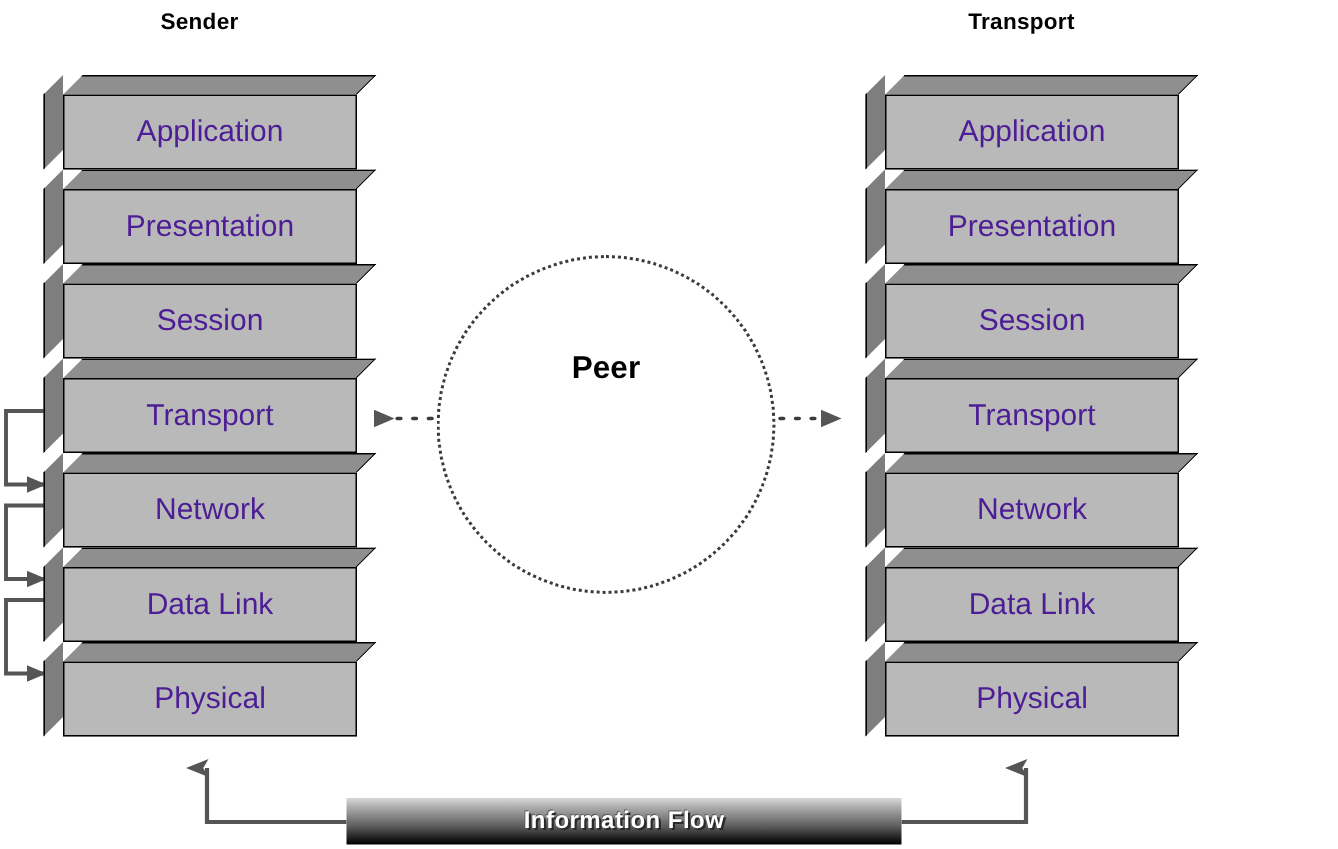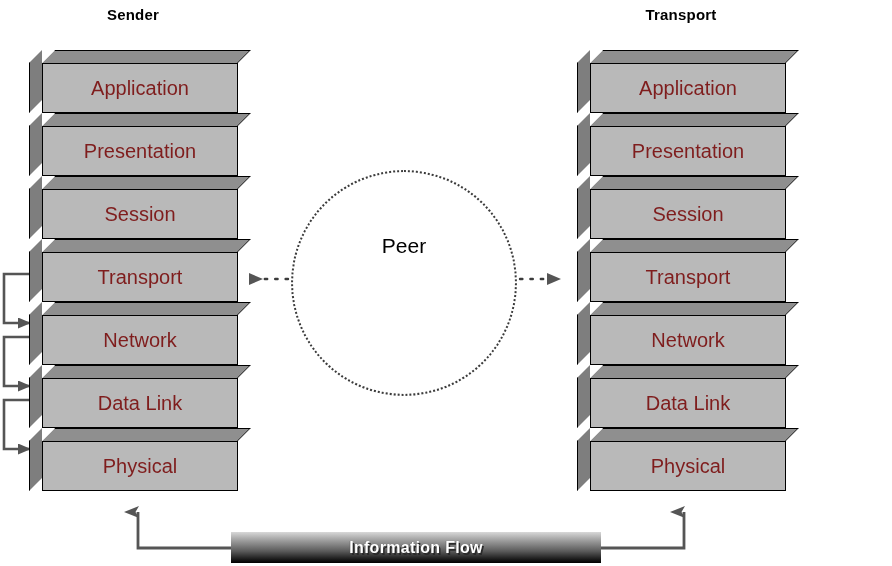--- a/index.html
+++ b/index.html
@@ -69,21 +69,21 @@
     height: 50px;
     background: #b9b9b9;
     border: 1.6px solid #000;
     box-sizing: border-box;
     display: flex;
     align-items: center;
     justify-content: center;
   }
   .lb-label {
     font-size: 20px;
-    color: #7f1d1d;
+    color: #4c1d95;
     line-height: 1;
     white-space: nowrap;
   }
   .peer-circle {
     position: absolute;
     left: 291px;
     top: 170px;
     width: 226px;
     height: 226px;
     border-radius: 50%;
@@ -92,20 +92,21 @@
   }
   .peer-text {
     position: absolute;
     left: 291px;
     top: 231px;
     width: 226px;
     text-align: center;
     font-size: 21px;
     color: #000000;
     line-height: 30px;
+    font-weight: bold;
   }
   .peer-text span { display: block; }
   .info-bar {
     position: absolute;
     left: 231px;
     top: 532px;
     width: 370px;
     height: 31px;
     background: linear-gradient(to bottom, #d8d8d8 0%, #a8a8a8 22%, #5a5a5a 62%, #1a1a1a 88%, #000000 100%);
     display: flex;

